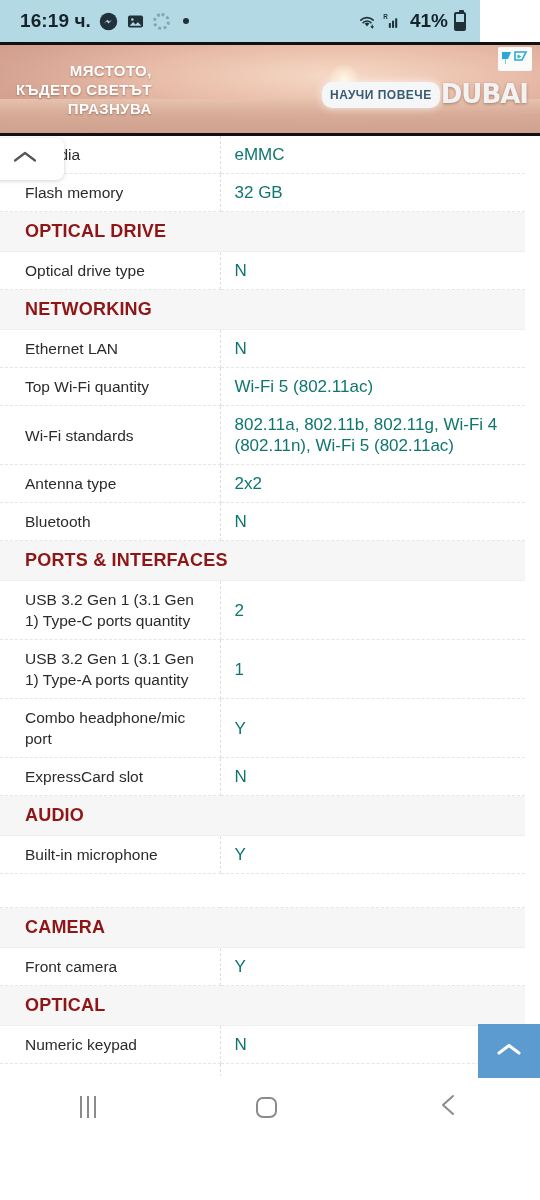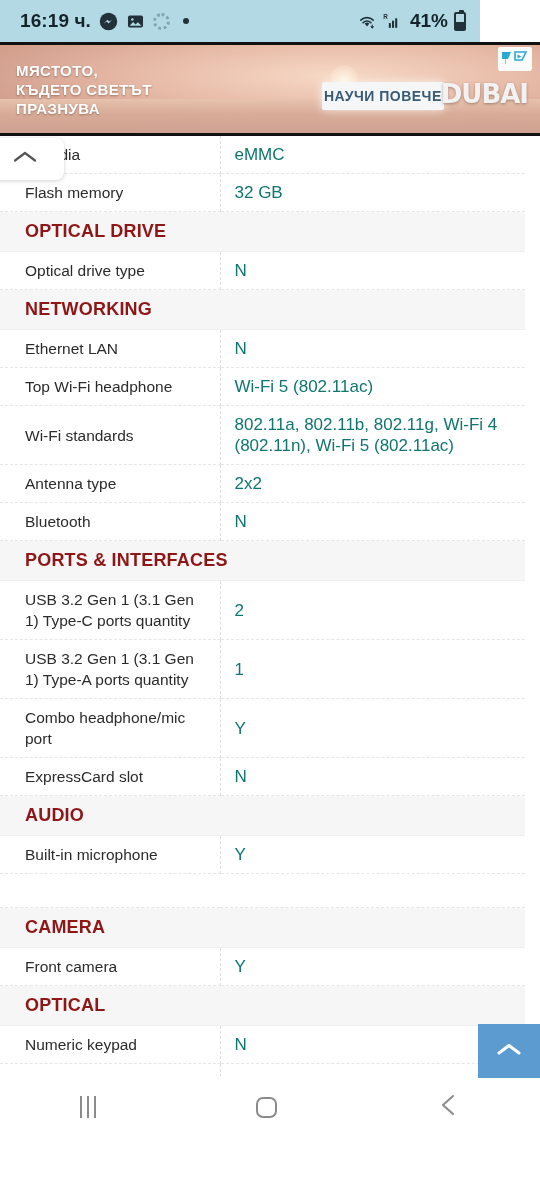--- a/index.html
+++ b/index.html
@@ -47,20 +47,21 @@
 
   
   .ad {
     position: relative;
     width: 540px; height: 94px;
     background:
       radial-gradient(ellipse at 62% 35%, #f6d9c6 0%, #e8bda9 38%, #d9a795 65%, #c6907f 100%);
     border-top: 3px solid #111;
     border-bottom: 3px solid #111;
     overflow: hidden;
+    text-align: right;
   }
   .ad-sea {
     position: absolute; left: 0; right: 0; bottom: 0; height: 34px;
     background: linear-gradient(180deg, #e7c3ae 0%, #d7ab97 45%, #cfa191 100%);
     opacity: .95;
   }
   .ad-sun {
     position: absolute; left: 330px; top: 20px;
     width: 28px; height: 28px; border-radius: 50%;
     background: radial-gradient(circle, #fff3e2 0%, rgba(255,235,210,.25) 70%, rgba(255,255,255,0) 100%);
@@ -68,22 +69,22 @@
   .ad-text {
     position: absolute; left: 16px; top: 16px;
     color: #ffffff; font-weight: bold; font-size: 15px;
     line-height: 19px; letter-spacing: .4px;
     text-shadow: 0 1px 2px rgba(90,50,40,.45);
   }
   .ad-text div { white-space: nowrap; }
   .ad-cta {
     position: absolute; left: 322px; top: 37px;
     background: #f4f6f8; color: #3a5a74;
-    font-size: 14px; font-weight: bold; letter-spacing: .5px;
-    padding: 6px 2px; border-radius: 2px;
+    font-size: 12px; font-weight: bold; letter-spacing: .5px;
+    padding: 6px 8px; border-radius: 10px;
     box-shadow: 0 0 10px rgba(255,255,255,.75);
   }
   .ad-logo {
     position: absolute; right: 12px; top: 34px;
     color: #f2f2f2; font-weight: bold; font-size: 26px;
     letter-spacing: -1px; font-family: "DejaVu Sans", sans-serif;
     text-shadow: 0 1px 3px rgba(100,60,50,.5);
     padding-left: 22px;
   }
   .adchoices {
@@ -270,21 +271,21 @@
           <td class="val">N</td>
         </tr>
         <tr class="section">
           <td colspan="2"><span class="sec-title">NETWORKING</span></td>
         </tr>
         <tr>
           <td class="lbl">Ethernet LAN</td>
           <td class="val">N</td>
         </tr>
         <tr>
-          <td class="lbl">Top Wi-Fi headphone</td>
+          <td class="lbl">Top Wi-Fi quantity</td>
           <td class="val">Wi-Fi 5 (802.11ac)</td>
         </tr>
         <tr>
           <td class="lbl">Wi-Fi standards</td>
           <td class="val">802.11a, 802.11b, 802.11g, Wi-Fi 4 (802.11n), Wi-Fi 5 (802.11ac)</td>
         </tr>
         <tr>
           <td class="lbl">Antenna type</td>
           <td class="val">2x2</td>
         </tr>

